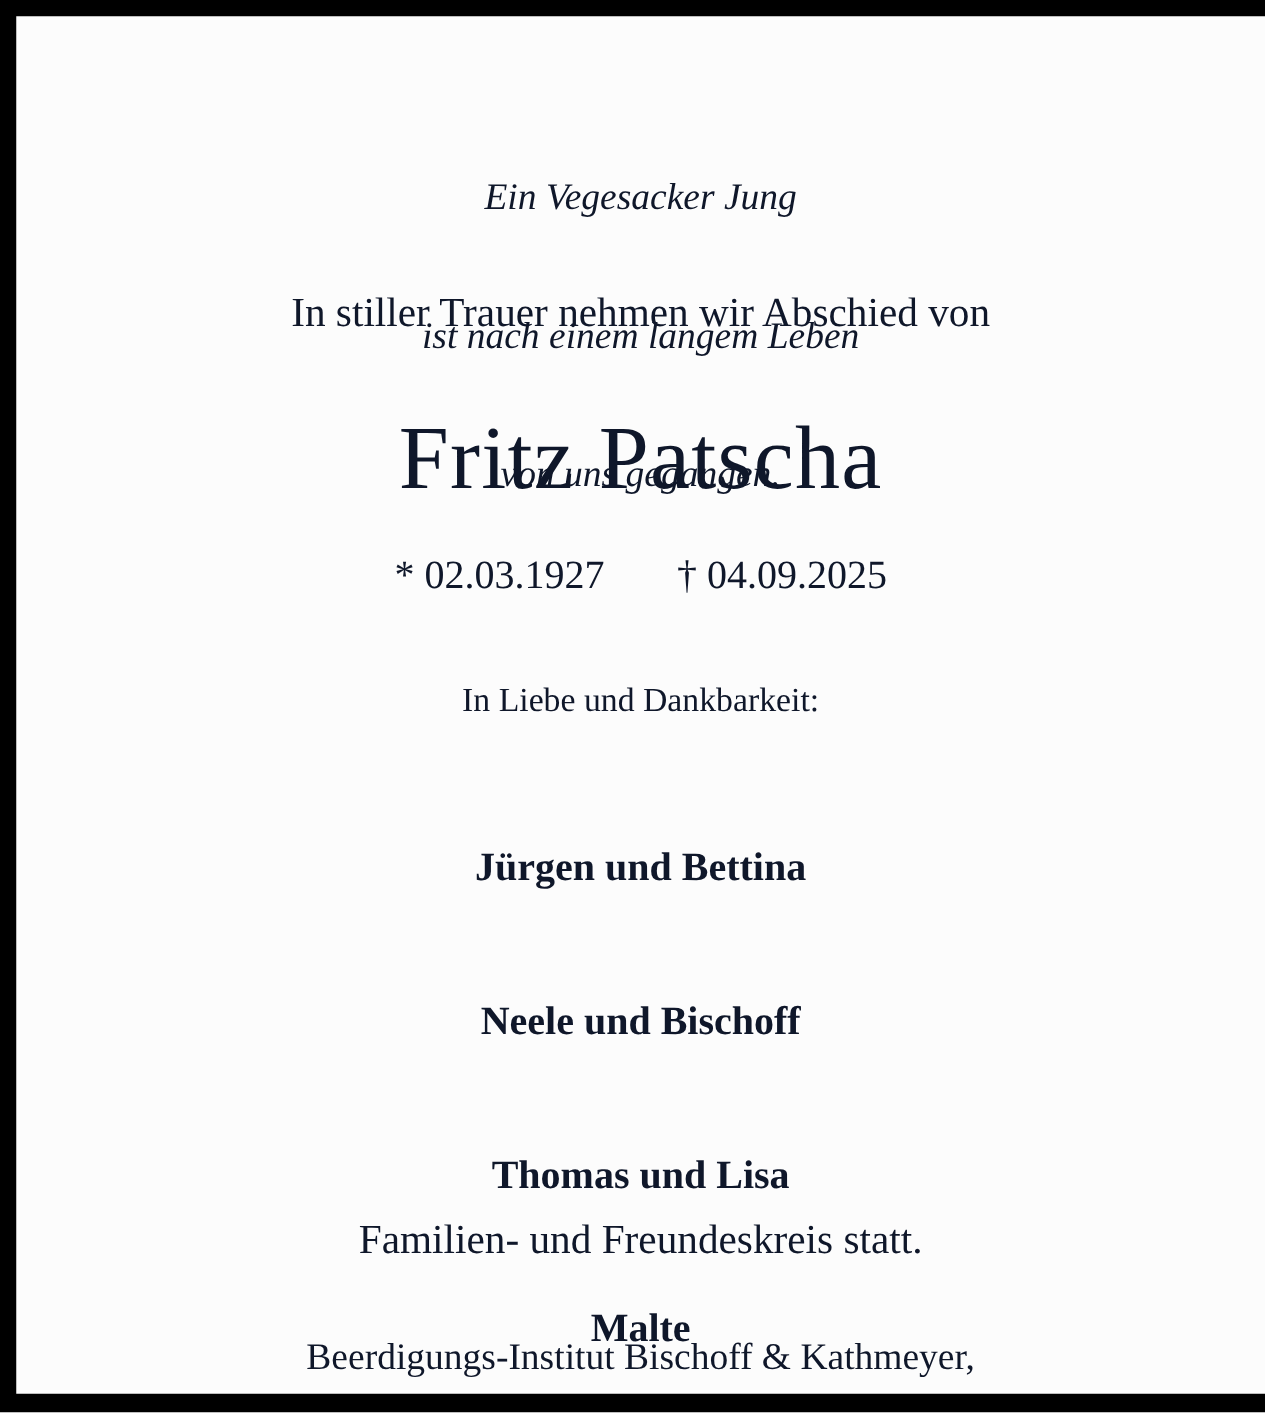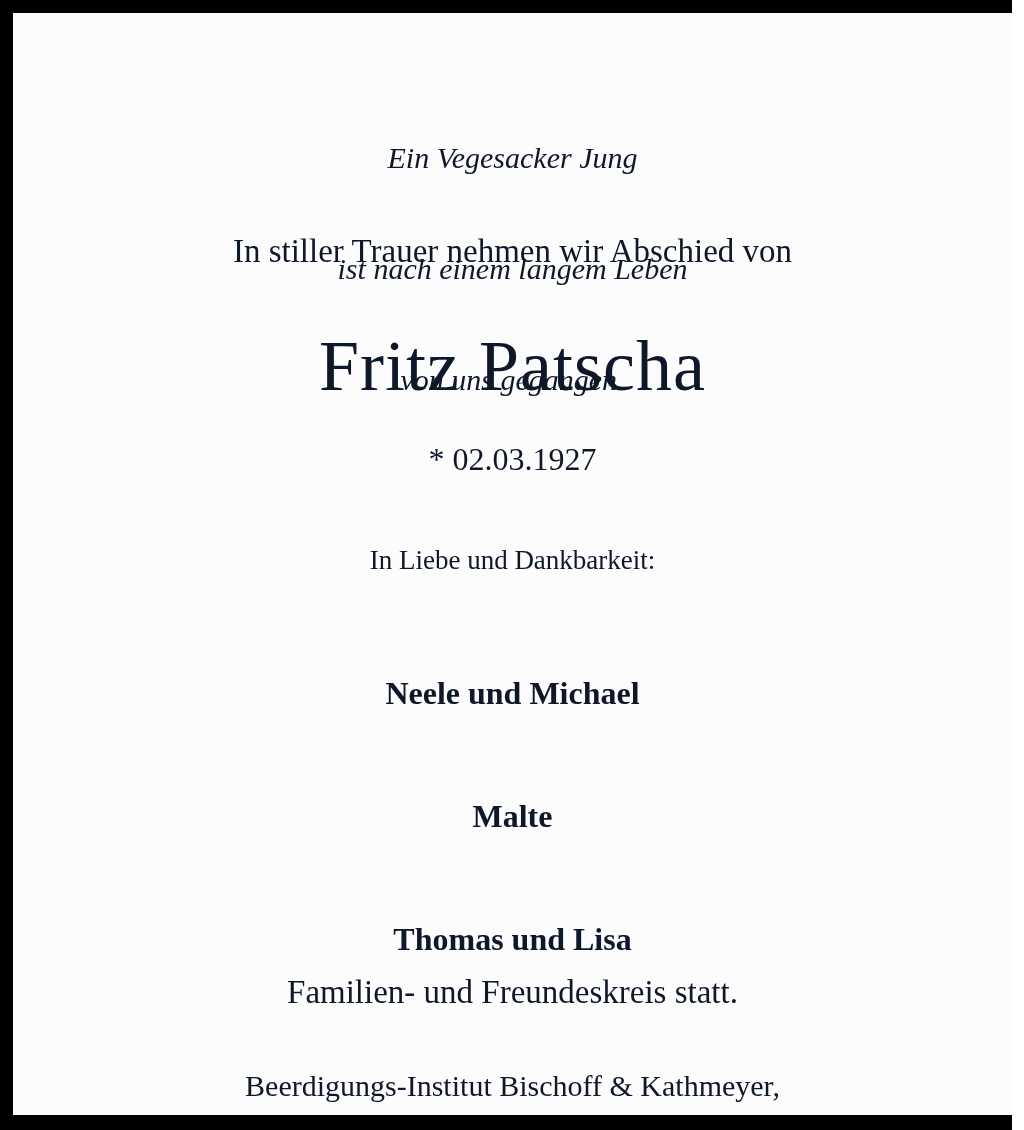--- a/index.html
+++ b/index.html
@@ -89,28 +89,30 @@
       <span class="line">ist nach einem langem Leben</span>
       <span class="line">von uns gegangen.</span>
     </div>
 
     <div class="block intro">In stiller Trauer nehmen wir Abschied von</div>
 
     <div class="block name">Fritz Patscha</div>
 
     <div class="block dates">
       <span class="date">* 02.03.1927</span>
+      <span class="date">† 04.09.2025</span>
     </div>
 
     <div class="block gratitude">In Liebe und Dankbarkeit:</div>
 
     <div class="block mourners">
-      <span class="line">Neele und Michael</span>
+      <span class="line">Jürgen und Bettina</span>
+      <span class="line">Neele und Bischoff</span>
+      <span class="line">Thomas und Lisa</span>
       <span class="line">Malte</span>
-      <span class="line">Thomas und Lisa</span>
       
       
     </div>
 
     <div class="block ceremony">
       <span class="line">Familien- und Freundeskreis statt.</span>
     </div>
 
     <div class="block funeral-home">
       <span class="line">Beerdigungs-Institut Bischoff &amp; Kathmeyer,</span>

